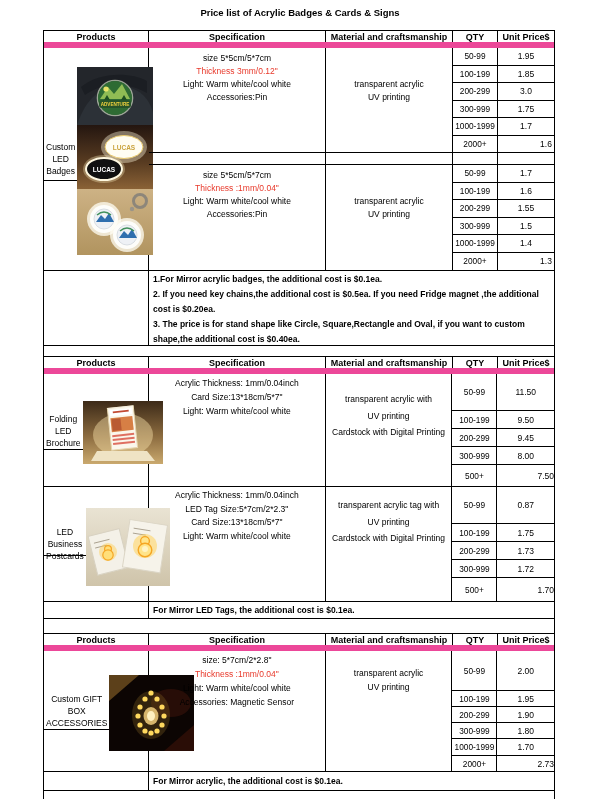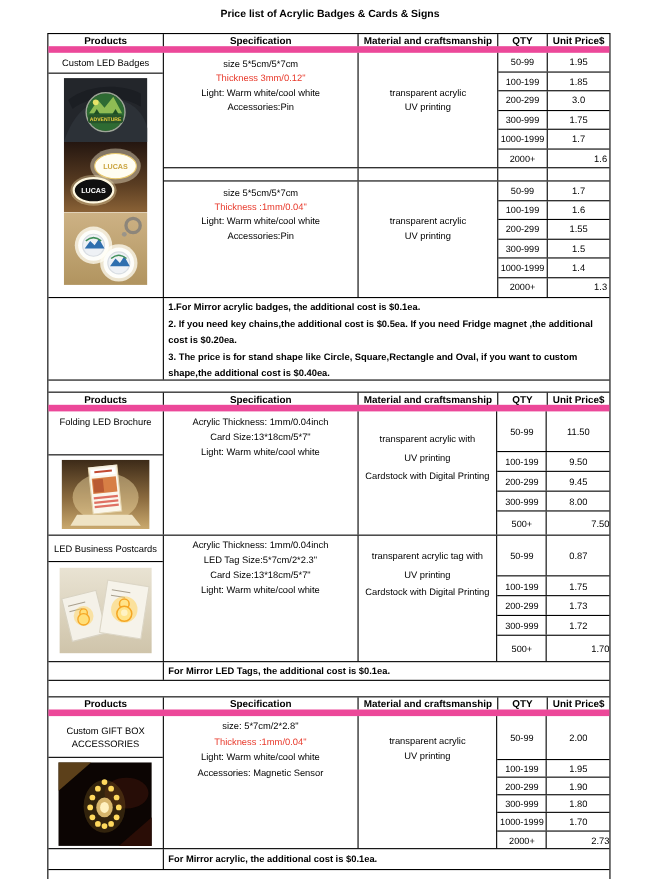--- a/index.html
+++ b/index.html
@@ -10,21 +10,21 @@
            font-size:9.5px; font-weight:bold; }
   .tbl { position:absolute; top:30px; left:43px; width:512px; border:1px solid #000; background:#fff; }
 
   .hdr { display:flex; height:17px; border-bottom:6px solid #ec4899; font-weight:bold; font-size:9px; }
   .hdr > div { display:flex; align-items:center; justify-content:center; border-right:1px solid #000; }
   .hdr > div:last-child { border-right:none; }
   .c-prod { width:105px; } .c-spec { width:177px; } .c-mat { width:127px; }
   .c-qty { width:45px; } .c-price { flex:1; }
 
   .secrow { display:flex; border-bottom:1px solid #000; }
-  .prodcol { width:105px; border-right:1px solid #000; display:flex; flex-direction:column; }
+  .prodcol { width:105px; border-right:1px solid #000; display:flex; flex-direction:row;align-items:center; }
   .prodlabel { border-bottom:1px solid #000; text-align:center; font-size:8.5px; line-height:12px; padding:3px 2px; }
   .photobox { flex:1; display:flex; flex-direction:column; align-items:center; padding-top:4px; }
   .photobox svg { display:block; }
 
   .rightcol { flex:1; display:flex; flex-direction:column; }
   .vrow { display:flex; }
   .vrow.bb { border-bottom:1px solid #000; }
   .speccell { width:177px; border-right:1px solid #000; text-align:center; font-size:8.5px; }
   .matcell  { width:127px; border-right:1px solid #000; text-align:center; font-size:8.5px; }
   .tiercol { flex:1; display:flex; flex-direction:column; }

